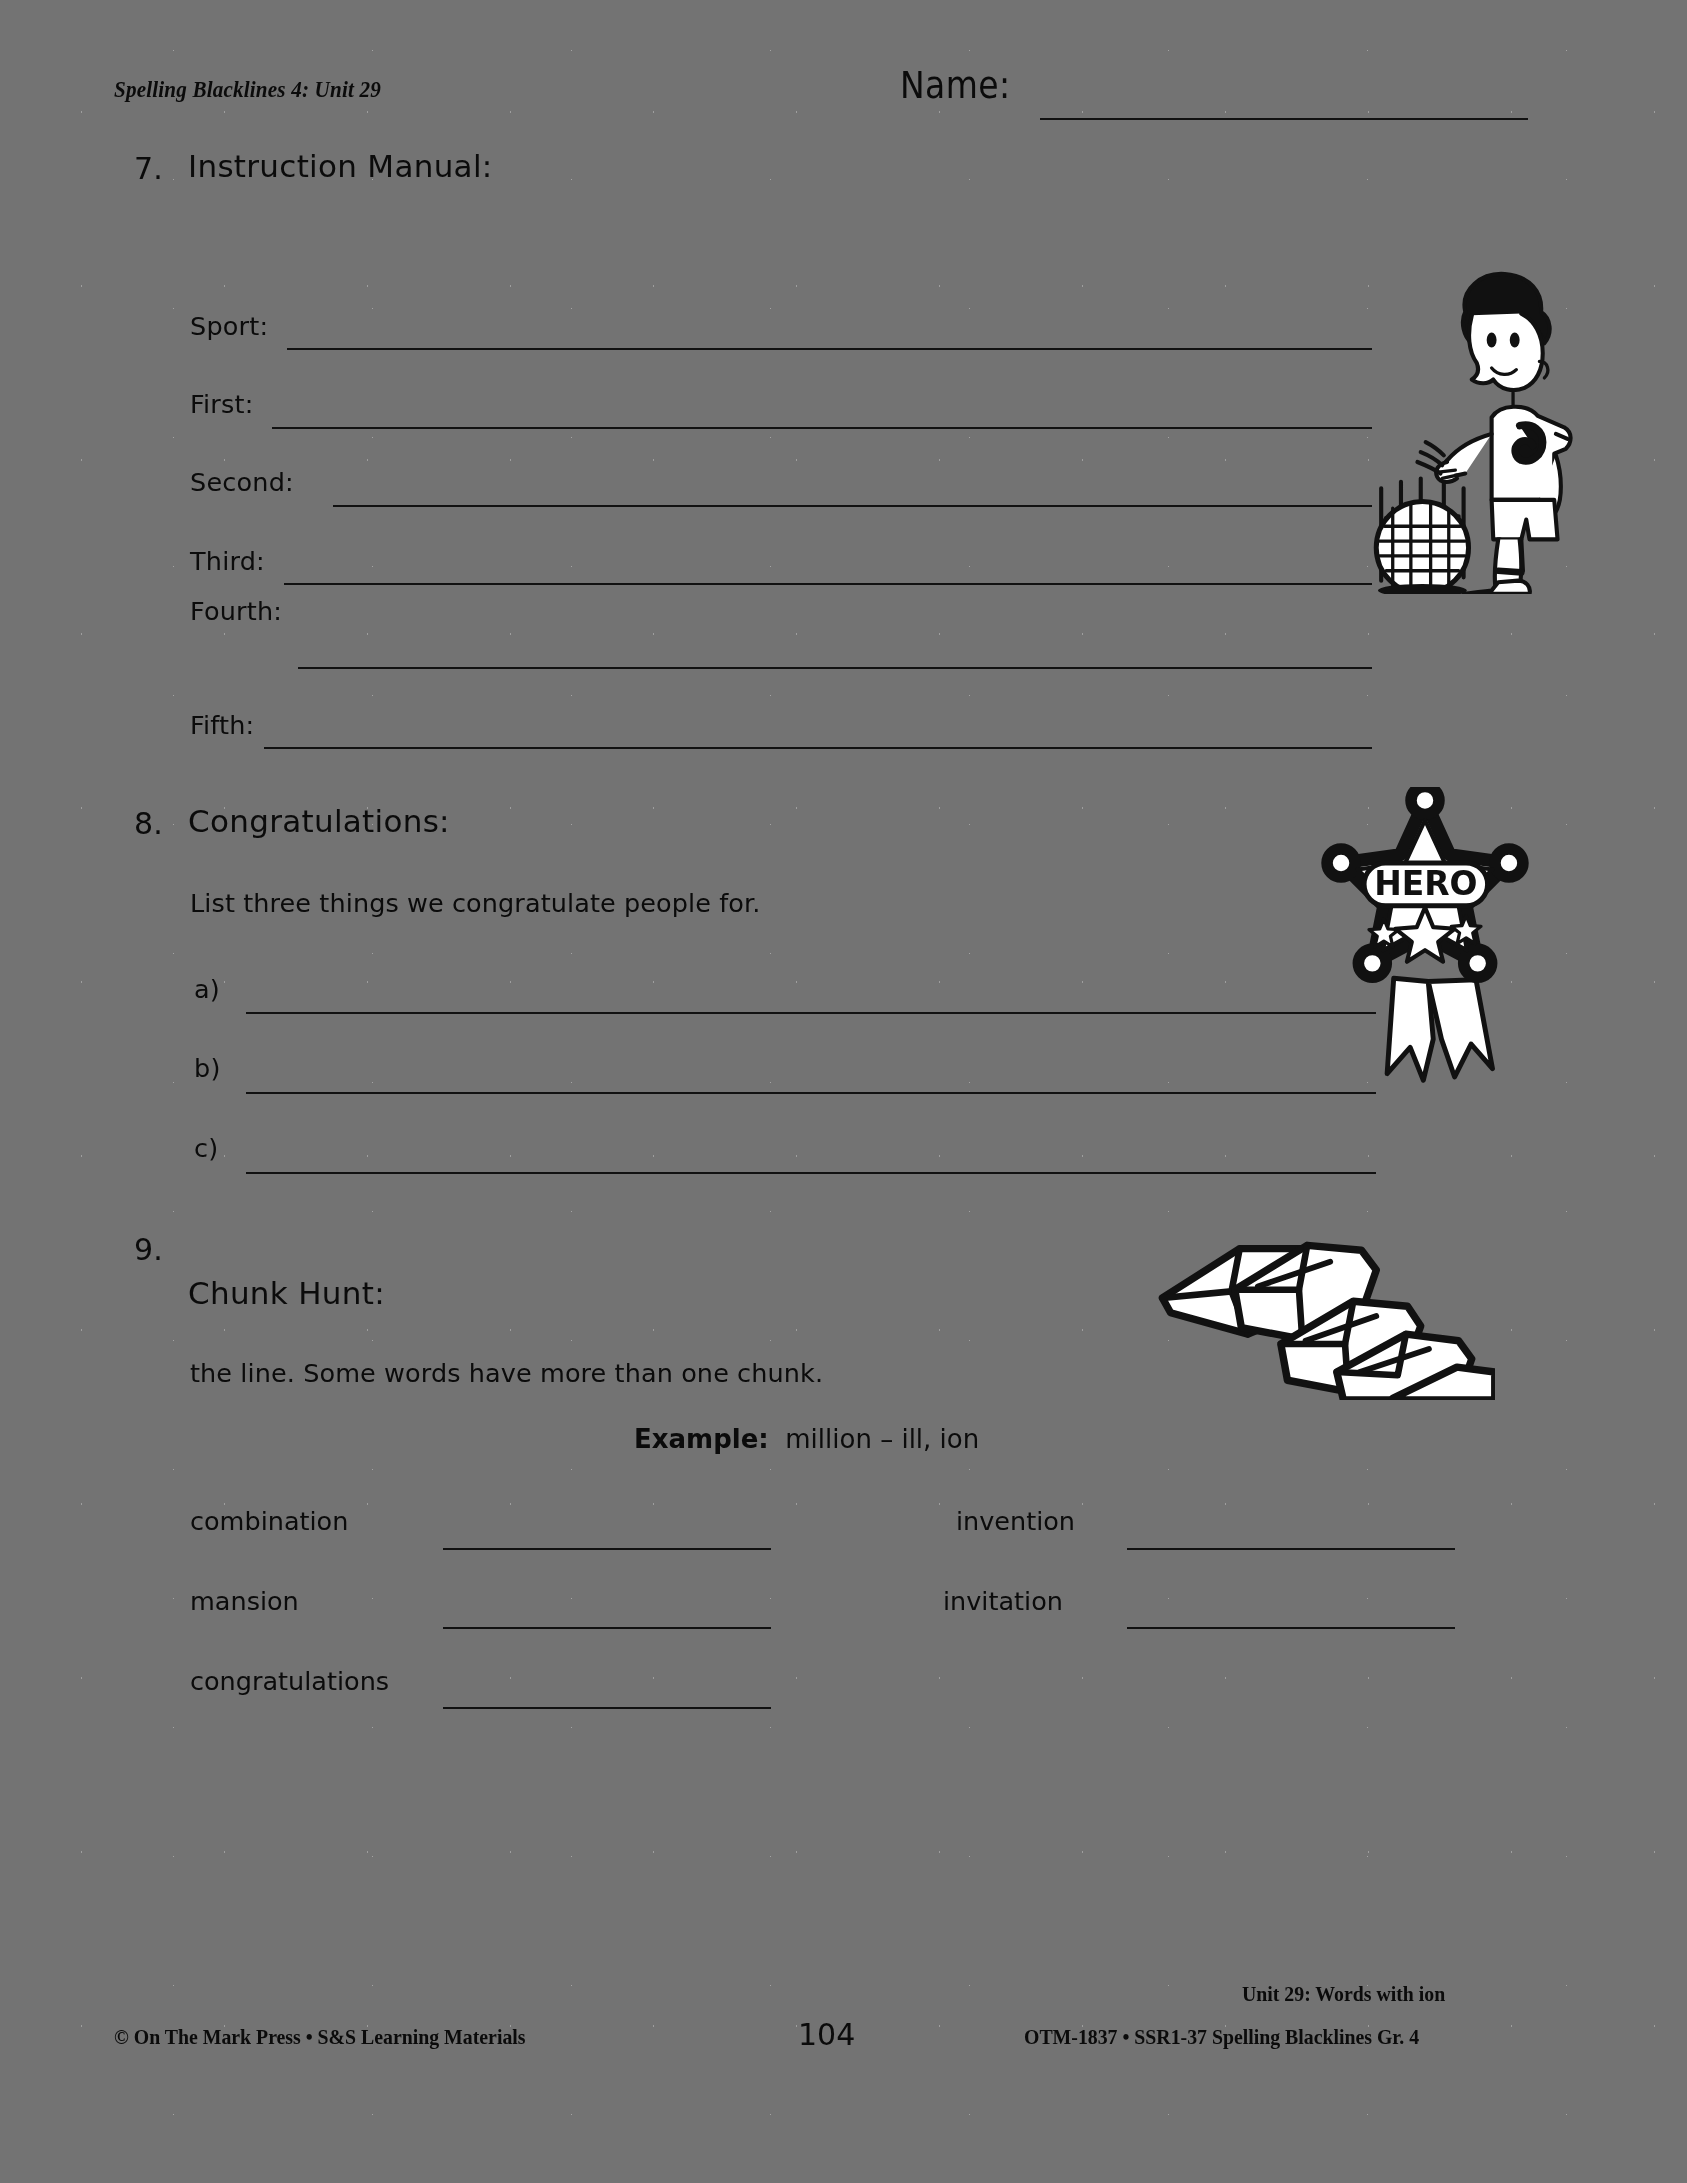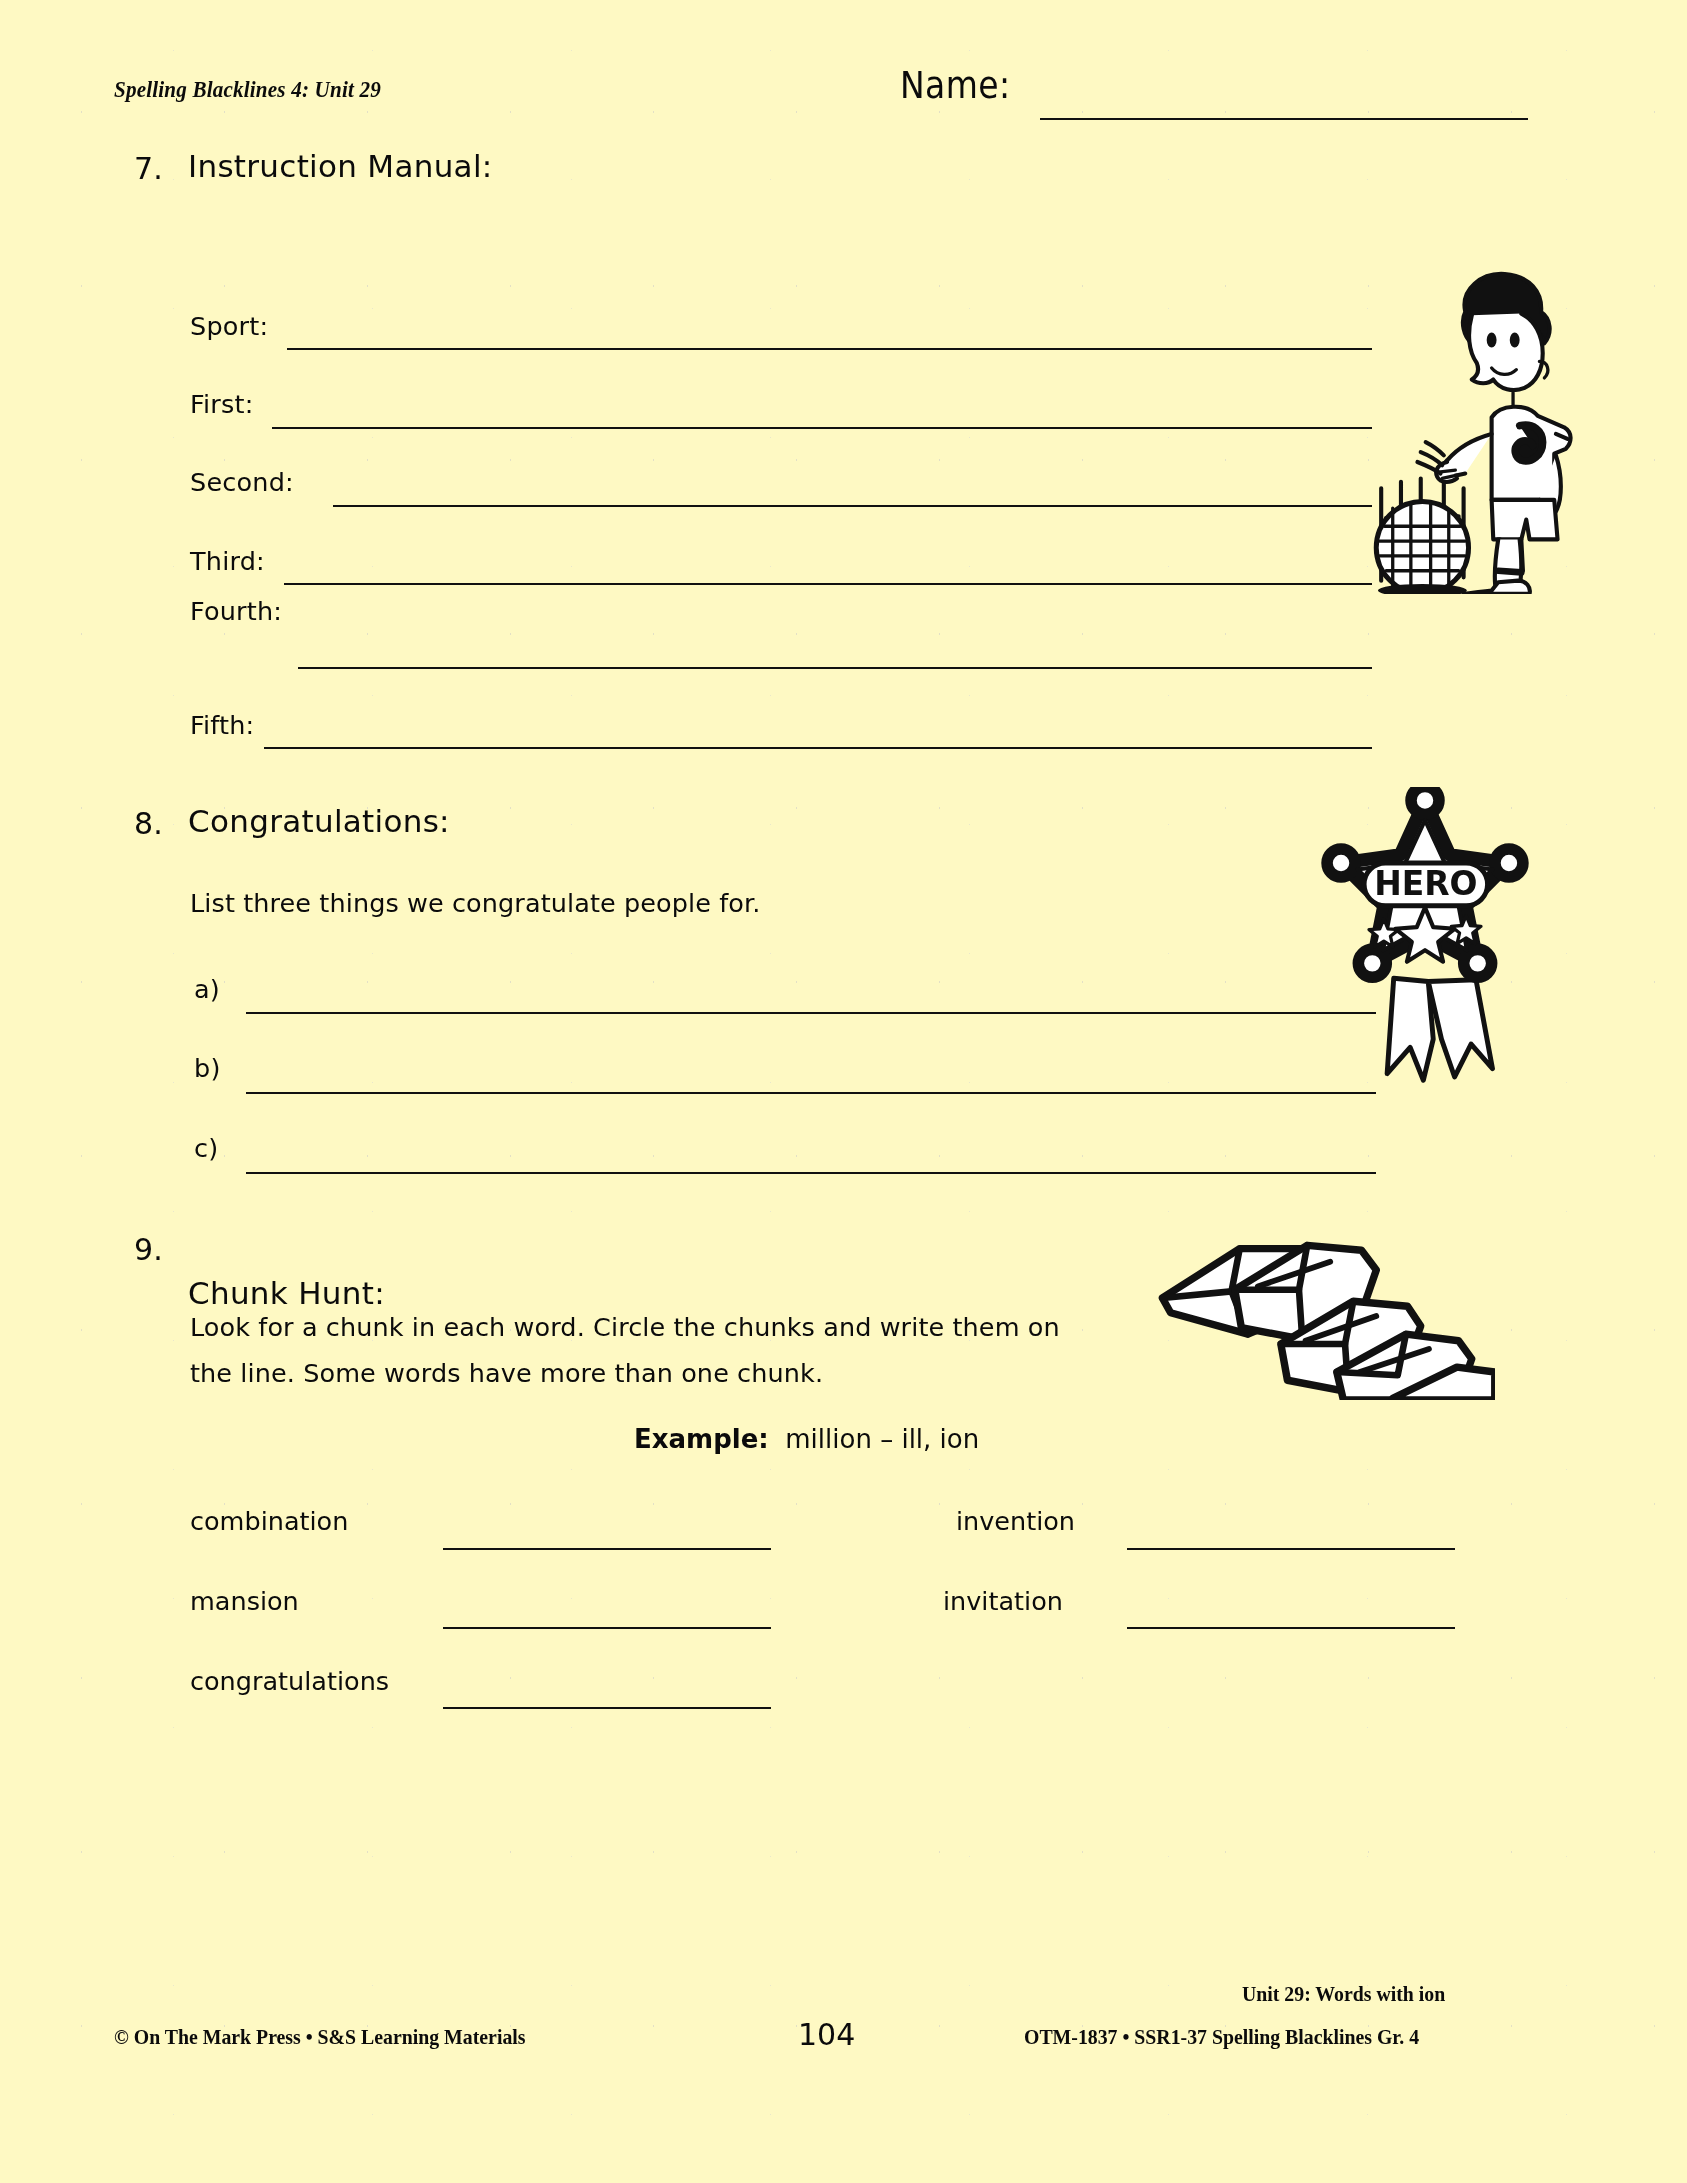--- a/index.html
+++ b/index.html
@@ -12,21 +12,21 @@
     height: 2183px;
     position: relative;
     font-family: "DejaVu Sans", sans-serif;
     color: #0b0b0b;
     overflow: hidden;
   }
 
   .page {
     position: absolute;
     inset: 0;
-    background: #fef9c3;
+    background: #737373;
   }
 
   
   .speckle {
     position: absolute;
     inset: 0;
     pointer-events: none;
     opacity: .5;
     background-image:
       radial-gradient(#c9c9c9 0.6px, transparent 0.7px),
@@ -270,21 +270,20 @@
                L72 181 L62 173 L75 172 Z" fill="#fff" stroke="#111" stroke-width="4"></path>
       <path d="M180 156 L185 168 L198 169 L188 177 L191 190 L180 183 L169 190
                L172 177 L162 169 L175 168 Z" fill="#fff" stroke="#111" stroke-width="4"></path>
     </g>
     <text x="131" y="131" text-anchor="middle" font-family="DejaVu Sans, sans-serif" font-size="40" font-weight="700" fill="#111">HERO</text>
   </svg>
 
   <div class="num gothic" style="left:134px; top:1232px;">9.</div>
   <div class="sect-title gothic" style="left:188px; top:1229px;margin-top:46px;">Chunk Hunt:</div>
 
-  <div class="body-line gothic" style="left:190px; top:1312px;">Look for a chunk in each word.  Circle the chunks and write them on</div>
   <div class="body-line gothic" style="left:190px; top:1358px;">the line.  Some words have more than one chunk.</div>
 
   <div class="example gothic" style="left:634px; top:1424px;">
     <b>Example:</b><span>&nbsp;&nbsp;</span><span>million – ill, ion</span>
   </div>
 
   <div class="word gothic" style="left:190px; top:1506px;">combination</div>
   <div class="rule" style="left:443px; top:1548px; width:328px;"></div>
 
   <div class="word gothic" style="left:190px; top:1586px;">mansion</div>

